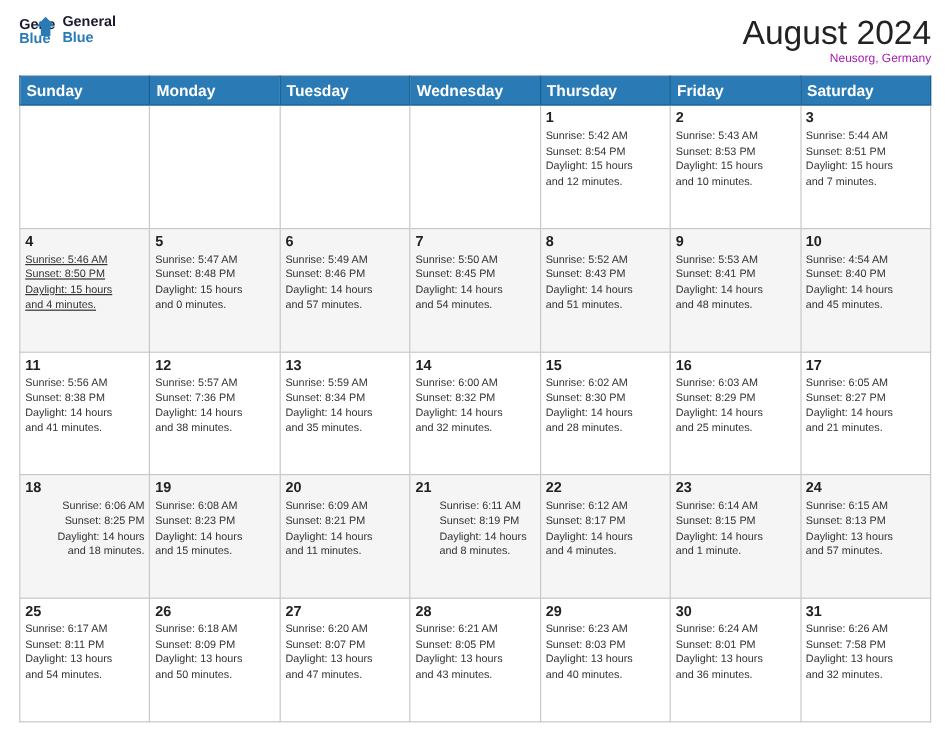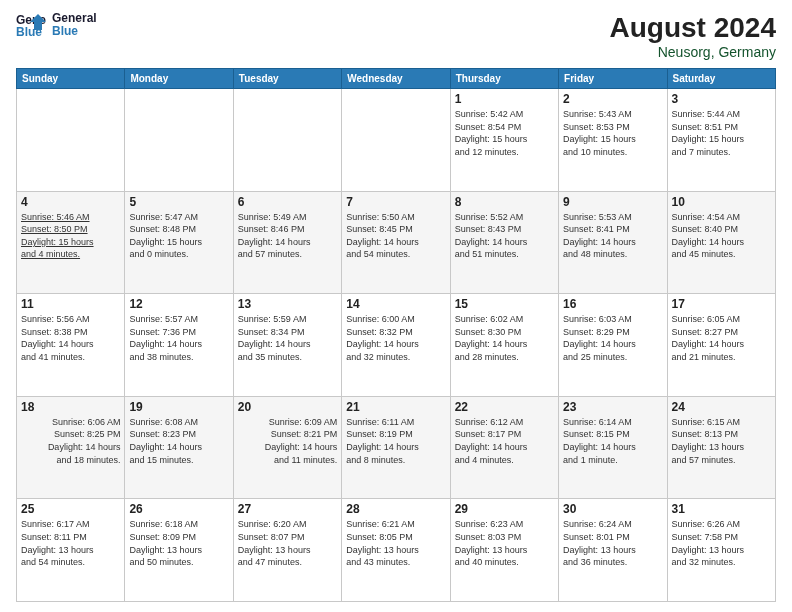--- a/index.html
+++ b/index.html
@@ -30,37 +30,37 @@
     }
     .logo-icon {
       width: 30px;
       height: 26px;
     }
     .title-block {
       text-align: right;
     }
     .month-year {
       font-size: 28px;
-      font-weight: bold;
+      font-weight: normal;
       color: #222;
     }
     .location {
-      font-size: 14px;
-      color: #14532d;
+      font-size: 10px;
+      color: #a21caf;
     }
     .calendar-table {
       width: 100%;
       border-collapse: collapse;
       flex: 1;
       table-layout: fixed;
     }
     .calendar-table th {
       background: #2a7ab5;
       color: #fff;
-      font-size: 10px;
+      font-size: 13px;
       font-weight: bold;
       text-align: left;
       padding: 4px 5px;
       border: 1px solid #1a5f91;
     }
     .calendar-table td {
       border: 1px solid #c8c8c8;
       vertical-align: top;
       padding: 3px 4px;
       font-size: 9.5px;
@@ -267,28 +267,28 @@
           </td>
           <td>
             <span class="day-number">19</span>
             <div class="day-info" style="white-space: pre-line;">Sunrise: 6:08 AM
 Sunset: 8:23 PM
 Daylight: 14 hours
 and 15 minutes.</div>
           </td>
           <td>
             <span class="day-number">20</span>
-            <div class="day-info" style="white-space: pre-line; text-align: right;">Sunrise: 6:09 AM
+            <div class="day-info" style="white-space: pre-line;">Sunrise: 6:09 AM
 Sunset: 8:21 PM
 Daylight: 14 hours
 and 11 minutes.</div>
           </td>
           <td>
             <span class="day-number">21</span>
-            <div class="day-info" style="white-space: pre-line;">Sunrise: 6:11 AM
+            <div class="day-info" style="white-space: pre-line; margin-left: 20px;">Sunrise: 6:11 AM
 Sunset: 8:19 PM
 Daylight: 14 hours
 and 8 minutes.</div>
           </td>
           <td>
             <span class="day-number">22</span>
             <div class="day-info" style="white-space: pre-line;">Sunrise: 6:12 AM
 Sunset: 8:17 PM
 Daylight: 14 hours
 and 4 minutes.</div>

